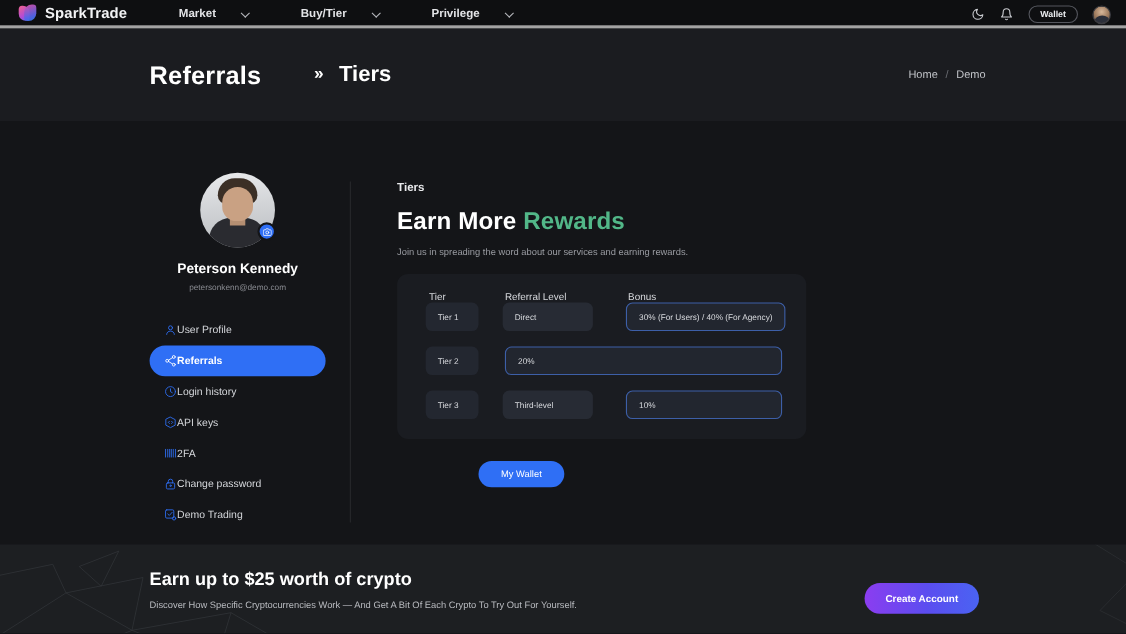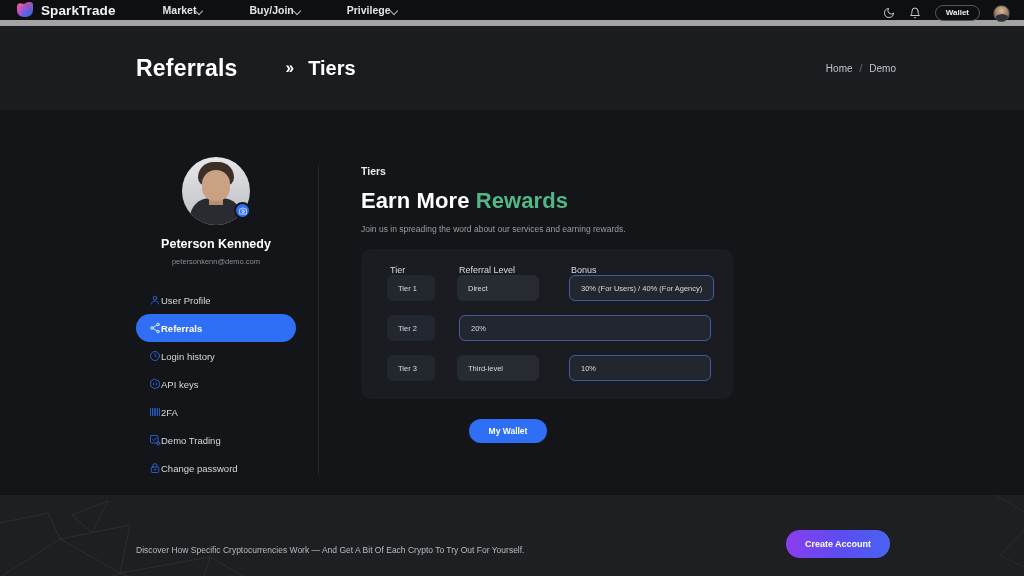--- a/index.html
+++ b/index.html
@@ -9,21 +9,21 @@
     font-family: "Liberation Sans", sans-serif;
     overflow: hidden;
     -webkit-font-smoothing: antialiased;
   }
   .page { position: relative; width: 1024px; height: 576px; background: #141518; }
 
   
   .topbar {
     position: absolute; left: 0; top: 0; width: 1024px; height: 26px;
     background: #0e0f11;
-    border-bottom: 6px solid #a3a3a3;
+    border-bottom: 3px solid #a3a3a3;
     display: flex; align-items: center;
   }
   .brand { display: flex; align-items: center; gap: 7px; margin-left: 17px; }
   .brand-mark {
     width: 17px; height: 16px; position: relative;
   }
   .brand-mark .s1 {
     position: absolute; left: 0; top: 1px; width: 10px; height: 14px;
     background: linear-gradient(150deg,#f0628f 0%, #b44bd4 60%, #4c6ef5 100%);
     border-radius: 3px 7px 3px 7px;
@@ -32,21 +32,21 @@
   .brand-mark .s2 {
     position: absolute; left: 5px; top: 0px; width: 11px; height: 15px;
     background: linear-gradient(160deg,#d94fa8 0%, #5664e8 70%, #2f7ae5 100%);
     border-radius: 7px 3px 7px 3px;
     opacity: .95;
   }
   .brand-name { color: #f2f3f5; font-size: 13.5px; font-weight: 700; letter-spacing: .1px; }
 
   .nav-items { display: flex; align-items: center; margin-left: 47px; }
   .nav-item {
-    display: flex; align-items: center; gap: 0;
+    display: flex; align-items: center; gap: 24px;
     color: #e3e4e7; font-size: 10.5px; font-weight: 600;
     padding: 4px 0; margin-right: 46px; cursor: pointer; white-space: nowrap;
   }
   .caret { width: 7px; height: 7px; position: relative; display: inline-block; }
   .caret:before {
     content: ""; position: absolute; left: 0; top: 1px;
     width: 5px; height: 5px;
     border-right: 1.1px solid #b6b8bd; border-bottom: 1.1px solid #b6b8bd;
     transform: rotate(45deg);
   }
@@ -146,22 +146,22 @@
     height: 26px; border-radius: 6px; display: flex; align-items: center;
     font-size: 7.5px; color: #d9dbdf; padding: 0 11px; white-space: nowrap;
   }
   .cell-tier { background: #232730; width: 48px; }
   .cell-level { background: #272b34; width: 82px; }
   .cell-bonus { background: #22262f; border: 1px solid #3d5fa8; width: 100%; }
   .tier-body-row { margin-bottom: 14px; }
   .tier-body-row:last-child { margin-bottom: 0; }
 
   .wallet-btn {
-    margin: 20px 0 0 108px; width: 78px; height: 24px; border-radius: 12px;
-    background: #2f6ff5; color: #ffffff; font-size: 8.5px; font-weight: 700;
+    margin: 20px 0 0 74px; width: 78px; height: 24px; border-radius: 12px;
+    background: #2f6ff5; color: #ffffff; font-size: 8.5px; font-weight: 400;
     display: flex; align-items: center; justify-content: center; cursor: pointer; border: none;
   }
 
   
   .banner {
     position: absolute; left: 0; top: 495px; width: 1024px; height: 81px;
     background: #1d1f22; overflow: hidden;
   }
   .banner-bg { position: absolute; left: 0; top: 0; width: 1024px; height: 81px; opacity: .55; }
   .b-title { position: absolute; left: 136px; top: 23px; color: #ffffff; font-size: 16.5px; font-weight: 700; }
@@ -186,21 +186,21 @@
       </div>
       <div class="brand-name">SparkTrade</div>
     </div>
 
     <div class="nav-items">
       <div class="nav-item">
         <span>Market</span>
         <span class="caret"></span>
       </div>
       <div class="nav-item">
-        <span>Buy/Join</span>
+        <span>Buy/Tier</span>
         <span class="caret"></span>
       </div>
       <div class="nav-item">
         <span>Privilege</span>
         <span class="caret"></span>
       </div>
     </div>
 
     <div class="top-right">
       <div class="ticon">
@@ -309,37 +309,37 @@
                 <path class="mi-stroke" d="M17 5v14"></path>
                 <path class="mi-stroke" d="M21 5v14"></path>
               </svg>
           </span>
           <span>2FA</span>
         </div>
 
         <div class="menu-item">
           <span class="menu-icon">
             <svg viewBox="0 0 24 24">
+                <rect class="mi-stroke" x="4.5" y="10" width="15" height="11" rx="2.2"></rect>
+                <path class="mi-stroke" d="M8 10V7.2a4 4 0 0 1 8 0V10"></path>
+                <circle class="mi-stroke" cx="12" cy="15.2" r="1.3"></circle>
+              </svg>
+          </span>
+          <span>Change password</span>
+        </div>
+
+        <div class="menu-item">
+          <span class="menu-icon">
+            <svg viewBox="0 0 24 24">
                 <rect class="mi-stroke" x="3" y="3" width="15" height="15" rx="2.2"></rect>
                 <path class="mi-stroke" d="M7 10.5 9.8 13.2 15 7.5"></path>
                 <circle class="mi-stroke" cx="18.5" cy="18.5" r="3"></circle>
               </svg>
           </span>
           <span>Demo Trading</span>
-        </div>
-
-        <div class="menu-item">
-          <span class="menu-icon">
-            <svg viewBox="0 0 24 24">
-                <rect class="mi-stroke" x="4.5" y="10" width="15" height="11" rx="2.2"></rect>
-                <path class="mi-stroke" d="M8 10V7.2a4 4 0 0 1 8 0V10"></path>
-                <circle class="mi-stroke" cx="12" cy="15.2" r="1.3"></circle>
-              </svg>
-          </span>
-          <span>Change password</span>
         </div>
 
       </div>
     </div>
 
     <div class="rightcol">
       <div class="rc-kicker">Tiers</div>
       <div class="rc-head">
         <span>Earn More</span>
         <span class="accent">Rewards</span>
@@ -401,17 +401,18 @@
         <path d="M-10 30 L48 18 L60 44"></path>
         <path d="M196 108 L120 78"></path>
         <path d="M210 62 L248 84"></path>
       </g>
       <g stroke="#3a3d43" stroke-width="0.7" fill="none">
         <path d="M980 -10 L1035 24 L1000 60"></path>
         <path d="M1000 60 L1040 80"></path>
       </g>
     </svg>
 
+    <div class="b-title">Earn up to $25 worth of crypto</div>
     <div class="b-sub">Discover How Specific Cryptocurrencies Work — And Get A Bit Of Each Crypto To Try Out For Yourself.</div>
   </div>
   <button class="create-btn">Create Account</button>
 
 </div>
 
 </body></html>

